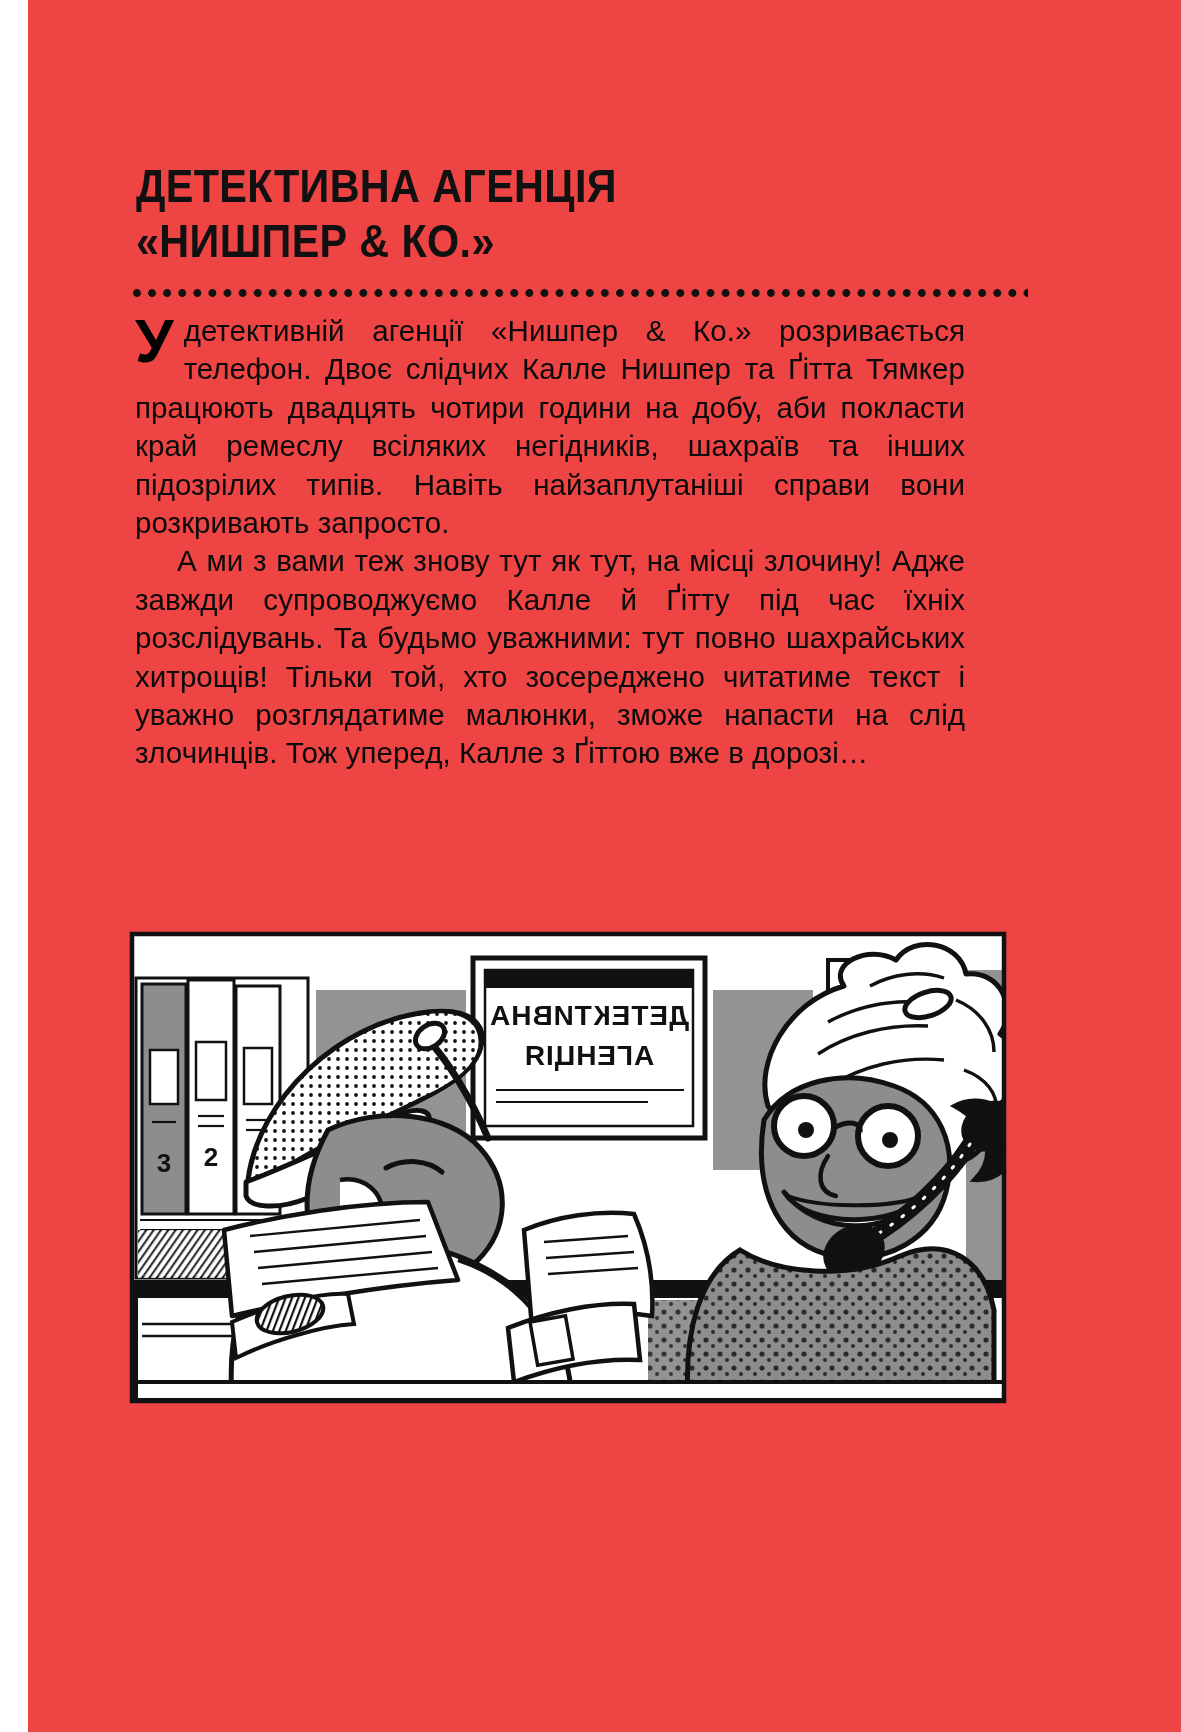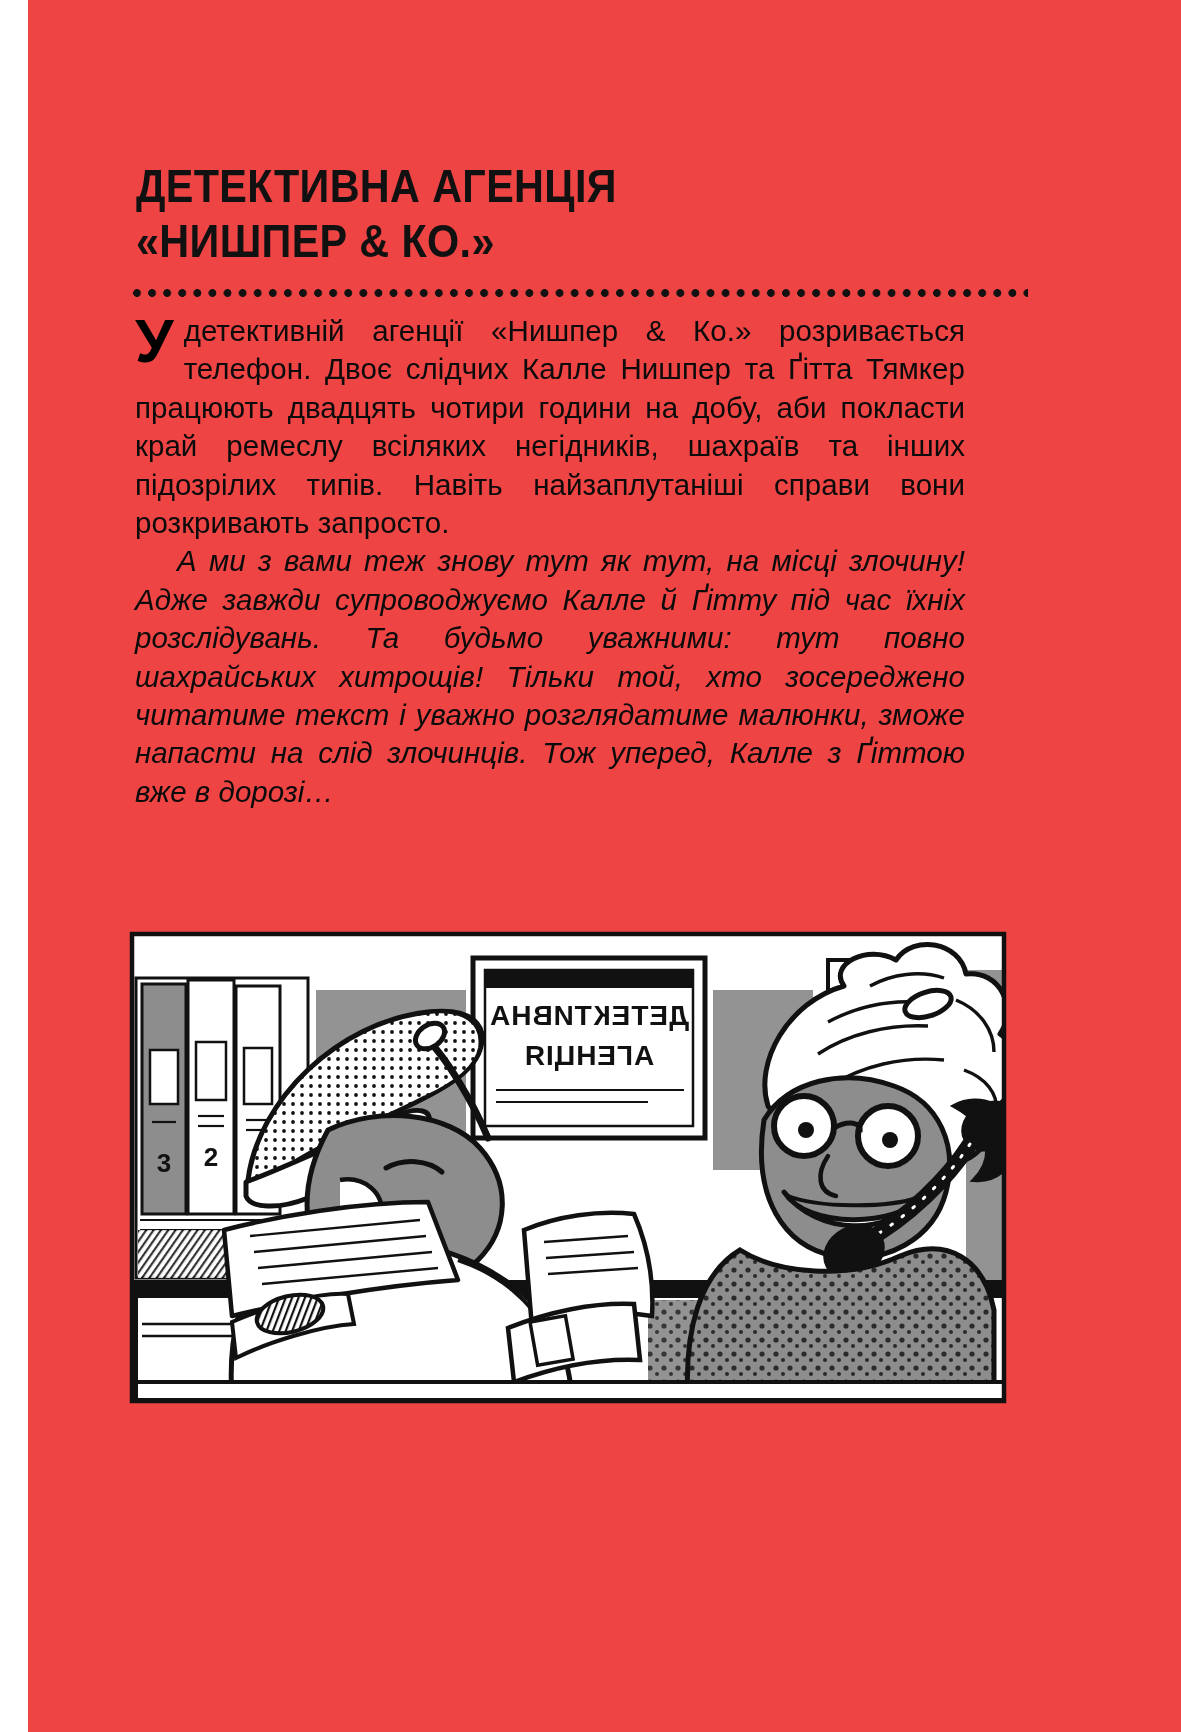--- a/index.html
+++ b/index.html
@@ -62,21 +62,20 @@
     text-align: justify;
     text-justify: inter-word;
     color: #0b0b0b;
     letter-spacing: 0.05px;
   }
   .body-text p {
     margin: 0;
   }
   .body-text p.indent {
     text-indent: 42px;
-    font-style: italic;
   }
   .dropcap {
     float: left;
     font-family: "Liberation Sans Narrow", "Liberation Sans", "DejaVu Sans Condensed", sans-serif;
     font-weight: 700;
     font-size: 62px;
     line-height: 50px;
     padding: 2px 10px 0 0;
     margin-top: 2px;
     color: #000000;

